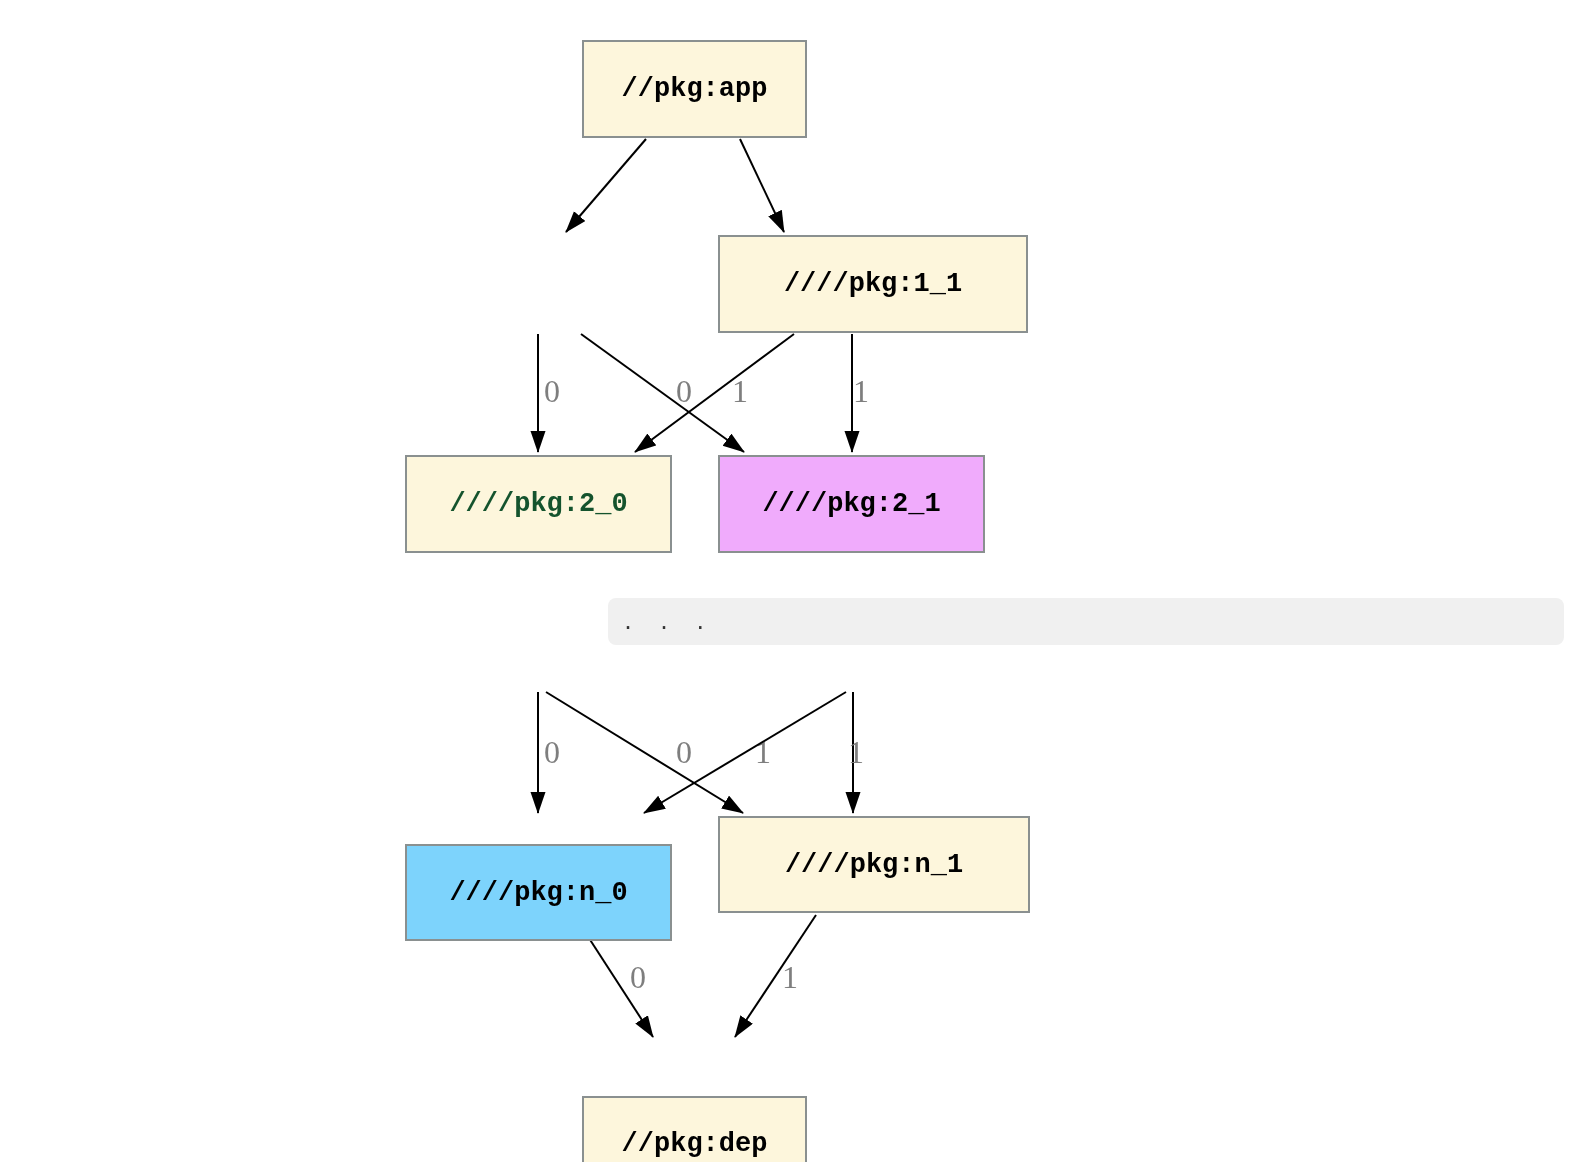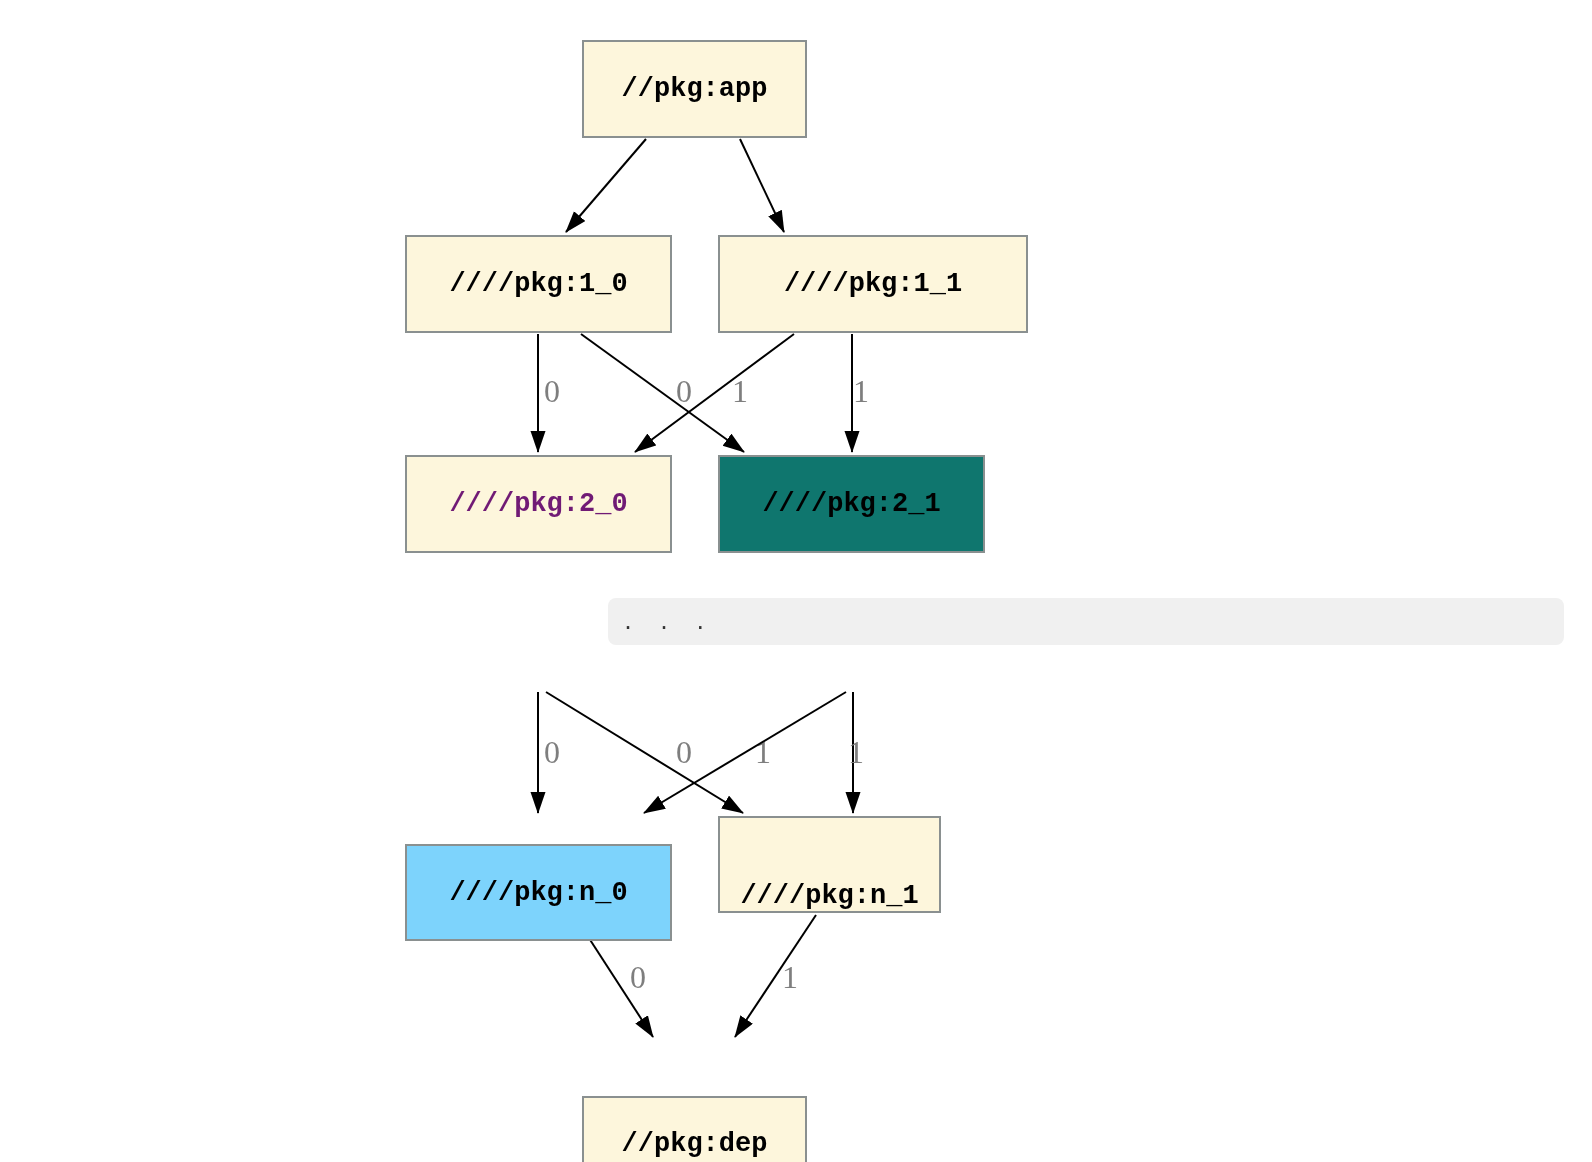--- a/index.html
+++ b/index.html
@@ -75,36 +75,33 @@
       <text x="856" y="752" text-anchor="middle" dominant-baseline="central" fill="#7e7e7e" class="edge-label">1</text>
       <line x1="574" y1="915" x2="653" y2="1037" stroke="#000000" stroke-width="2" marker-end="url(#arrowhead)"></line>
       <text x="638" y="977" text-anchor="middle" dominant-baseline="central" fill="#7e7e7e" class="edge-label">0</text>
       <line x1="816" y1="915" x2="735" y2="1037" stroke="#000000" stroke-width="2" marker-end="url(#arrowhead)"></line>
       <text x="790" y="977" text-anchor="middle" dominant-baseline="central" fill="#7e7e7e" class="edge-label">1</text>
     </svg>
 
   <div class="node" style="left: 582px; top: 40px; width: 225px; height: 98px; background: rgb(253, 246, 220); border-color: rgb(138, 144, 144); color: rgb(0, 0, 0);">
     <span>//pkg:app</span>
   </div>
-  <div class="node" style="left: 405px; top: 235px; width: 267px; height: 98px; background: rgb(253, 246, 220); border-color: rgb(138, 144, 144); color: rgb(0, 0, 0);">
-    <span>////pkg:1_0</span>
-  </div>
   <div class="node" style="left: 718px; top: 235px; width: 310px; height: 98px; background: rgb(253, 246, 220); border-color: rgb(138, 144, 144); color: rgb(0, 0, 0);">
     <span>////pkg:1_1</span>
   </div>
-  <div class="node" style="left: 405px; top: 455px; width: 267px; height: 98px; background: rgb(253, 246, 220); border-color: rgb(138, 144, 144); color: #701a75;">
+  <div class="node" style="left: 405px; top: 455px; width: 267px; height: 98px; background: rgb(253, 246, 220); border-color: rgb(138, 144, 144); color: #14532d;">
     <span>////pkg:2_0</span>
   </div>
-  <div class="node" style="left: 718px; top: 455px; width: 267px; height: 98px; background: #0f766e; border-color: rgb(138, 144, 144); color: rgb(0, 0, 0);">
+  <div class="node" style="left: 718px; top: 455px; width: 267px; height: 98px; background: #f0abfc; border-color: rgb(138, 144, 144); color: rgb(0, 0, 0);">
     <span>////pkg:2_1</span>
   </div>
   <div class="node" style="left: 405px; top: 816px; width: 267px; height: 97px; background: #7dd3fc; border-color: rgb(138, 144, 144); color: rgb(0, 0, 0); margin-top: 28px;">
     <span>////pkg:n_0</span>
   </div>
-  <div class="node" style="left: 718px; top: 816px; width: 223px; height: 97px; background: rgb(253, 246, 220); border-color: rgb(138, 144, 144); color: rgb(0, 0, 0); align-items: flex-end;">
+  <div class="node" style="left: 718px; top: 816px; width: 312px; height: 97px; background: rgb(253, 246, 220); border-color: rgb(138, 144, 144); color: rgb(0, 0, 0);">
     <span>////pkg:n_1</span>
   </div>
   <div class="node" style="left: 582px; top: 1096px; width: 225px; height: 95px; background: rgb(253, 246, 220); border-color: rgb(138, 144, 144); color: rgb(0, 0, 0);">
     <span>//pkg:dep</span>
   </div>
 
   <pre class="separator" style="left: 608px; top: 598px; width: 956px; height: 47px; background: rgb(240, 240, 240); color: rgb(51, 51, 51);"><code>.  .  .</code></pre>
 
 </div>
 

